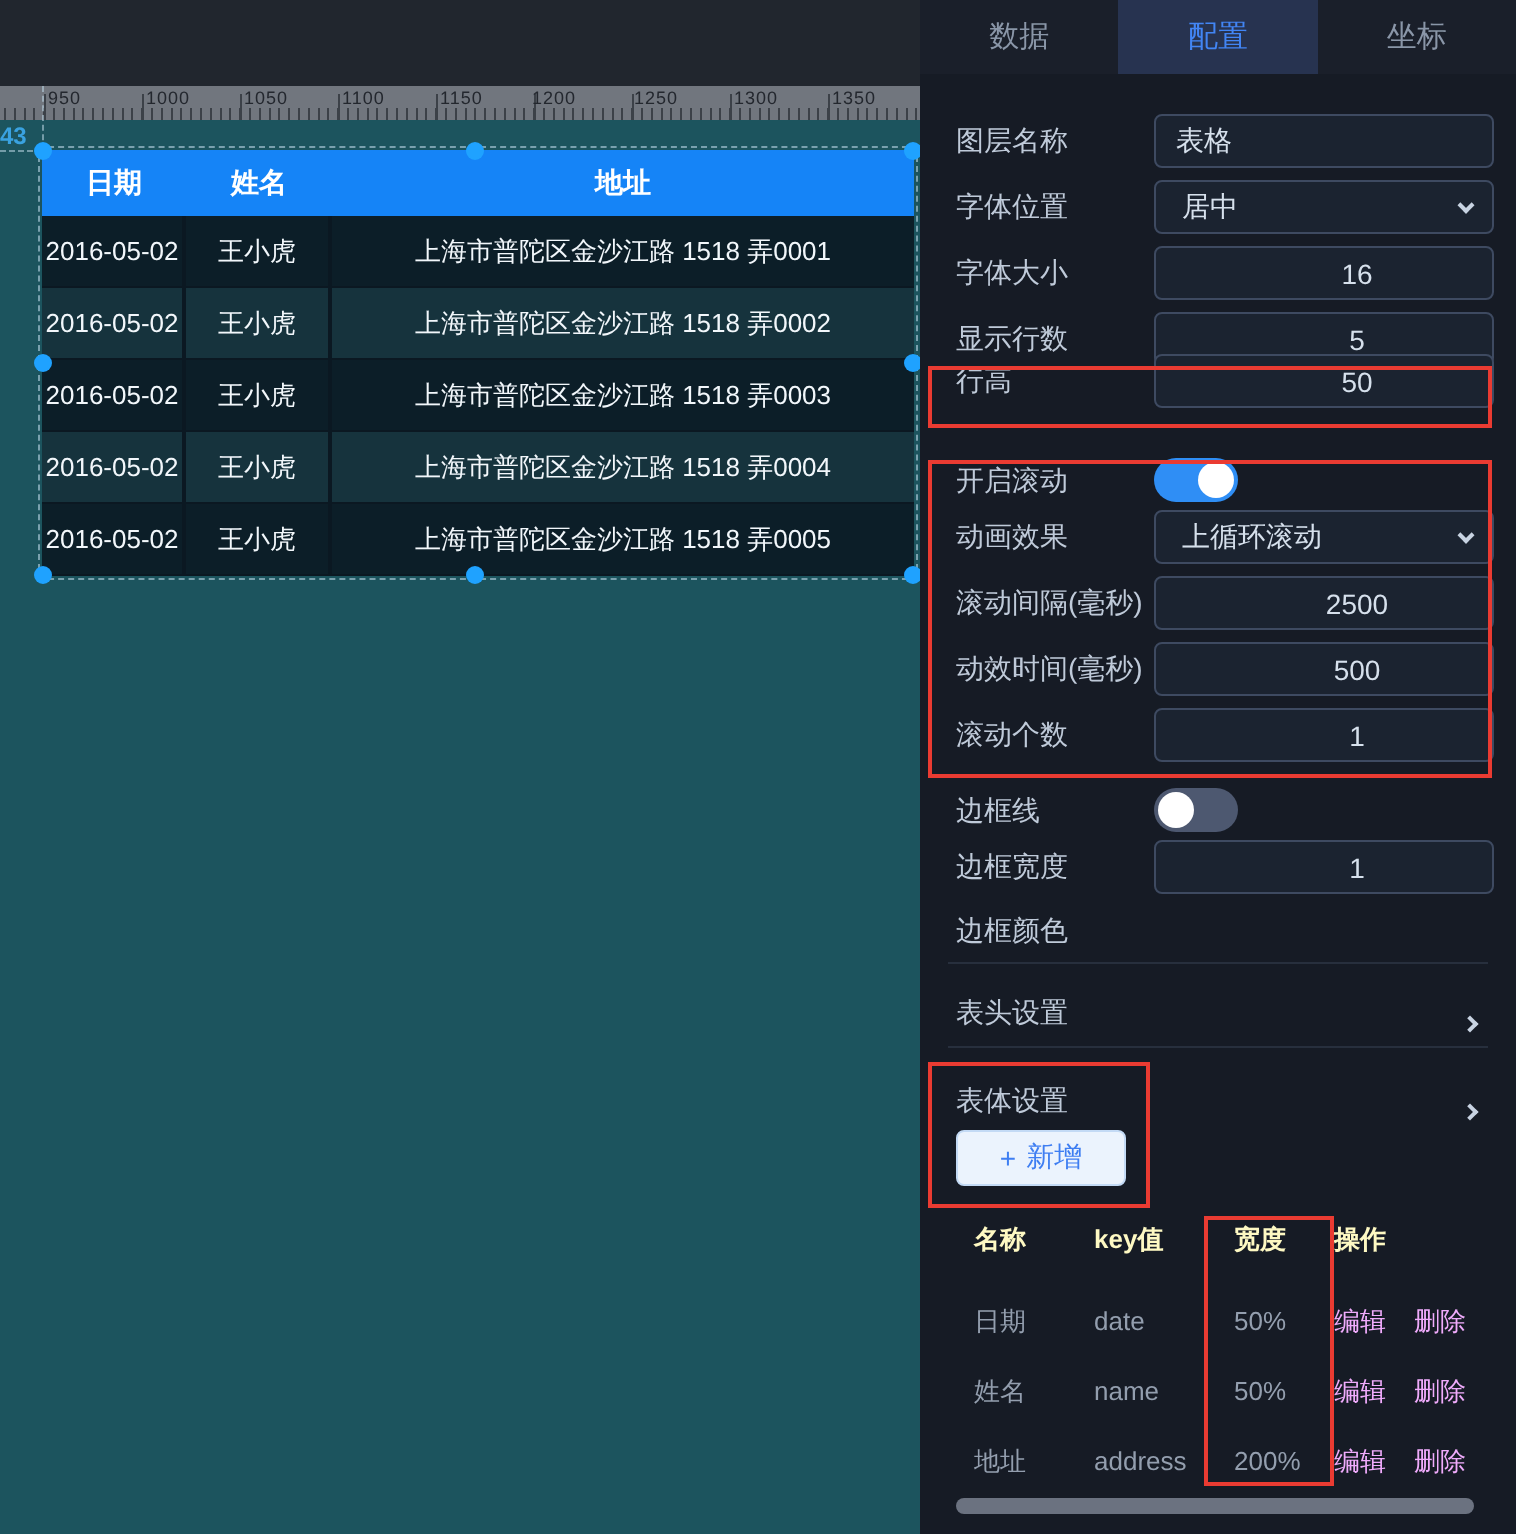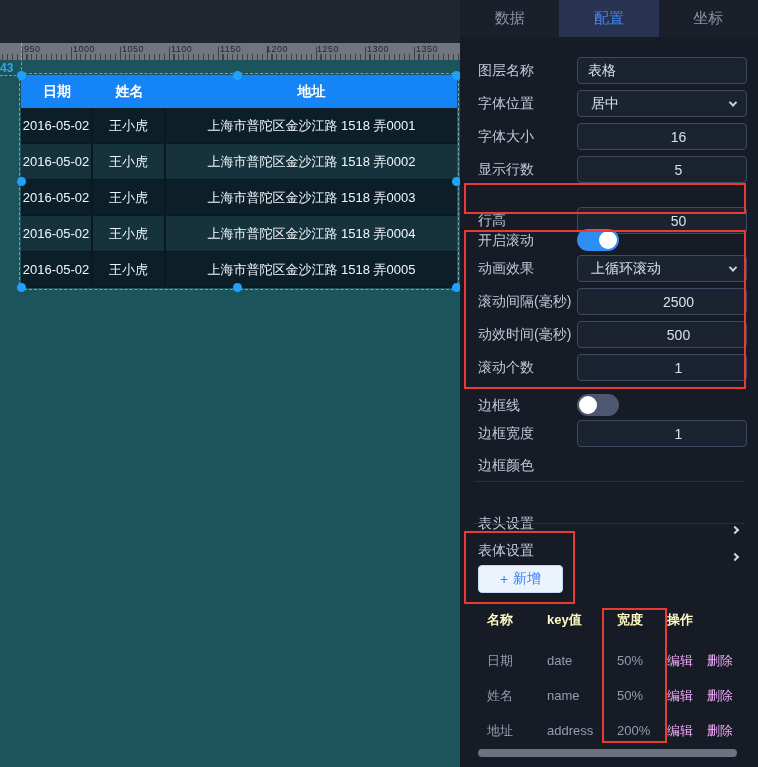--- a/index.html
+++ b/index.html
@@ -183,21 +183,21 @@
     </div>
 
     <div class="prow" style="top:156px">
       <span class="plabel">显示行数</span>
       <div class="field">
         <input class="center" value="5" style="">
 
       </div>
     </div>
 
-    <div class="prow" style="top:207px">
+    <div class="prow" style="top:177px">
       <span class="plabel">行高</span>
       <div class="field">
         <input class="center" value="50" style="">
 
       </div>
     </div>
 
     <div class="prow" style="top:227px">
       <span class="plabel">开启滚动</span>
       <div class="toggle on">
@@ -252,21 +252,21 @@
         <input class="center" value="1" style="">
 
       </div>
     </div>
 
     <div class="prow" style="top:452px">
       <span class="plabel">边框颜色</span>
     </div>
 
     <div class="divider" style="top:481px"></div>
-    <div class="section-row" style="top:513px">
+    <div class="section-row" style="top:496px">
       <span class="section-label">表头设置</span>
       <span class="section-chev"><i class="chev right"></i></span>
     </div>
     <div class="divider" style="top:523px"></div>
 
     <div class="section-row" style="top:540px">
       <span class="section-label">表体设置</span>
       <span class="section-chev"><i class="chev right"></i></span>
     </div>
 

